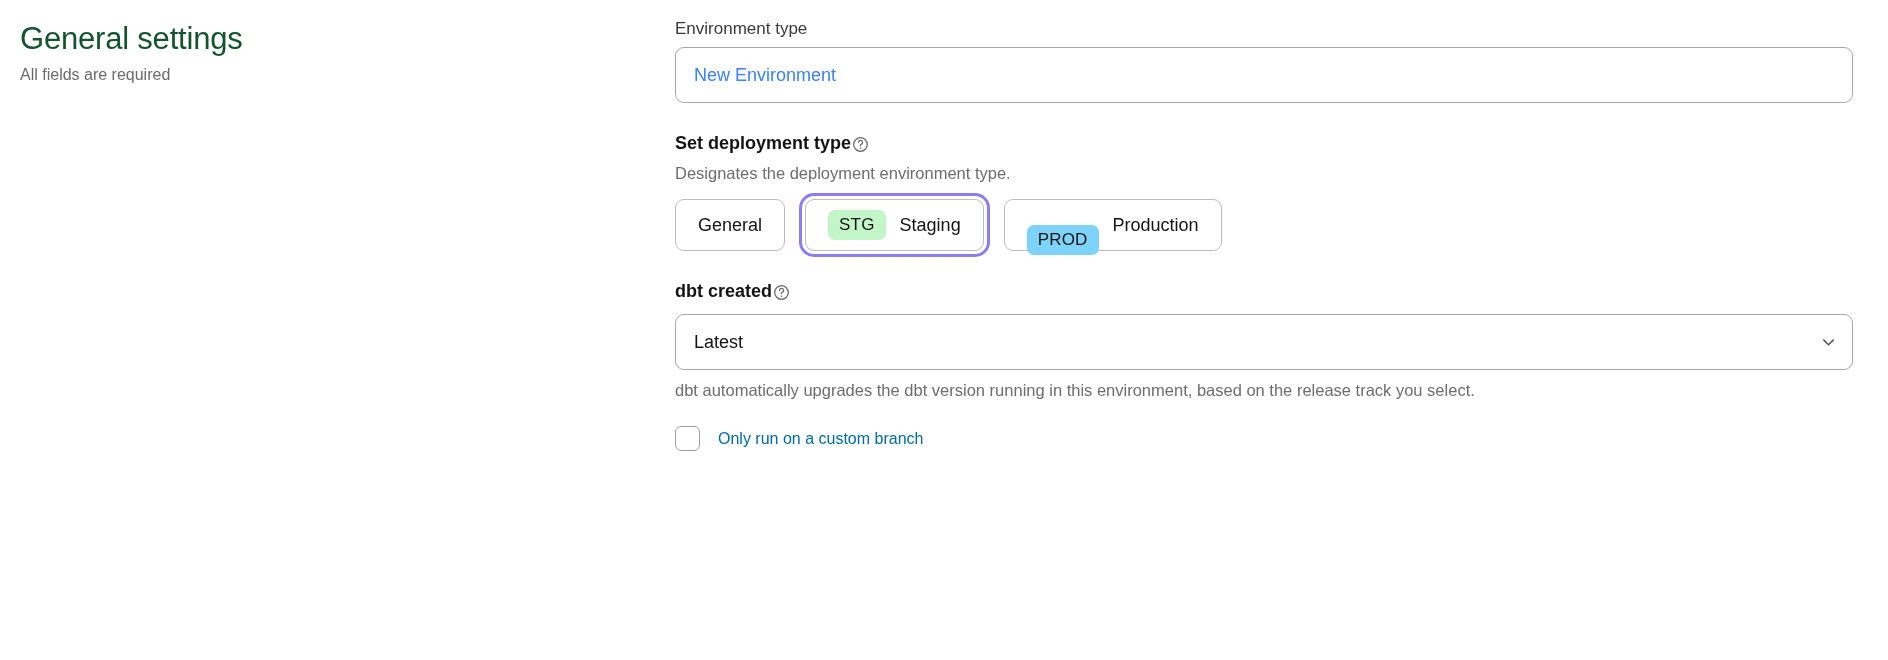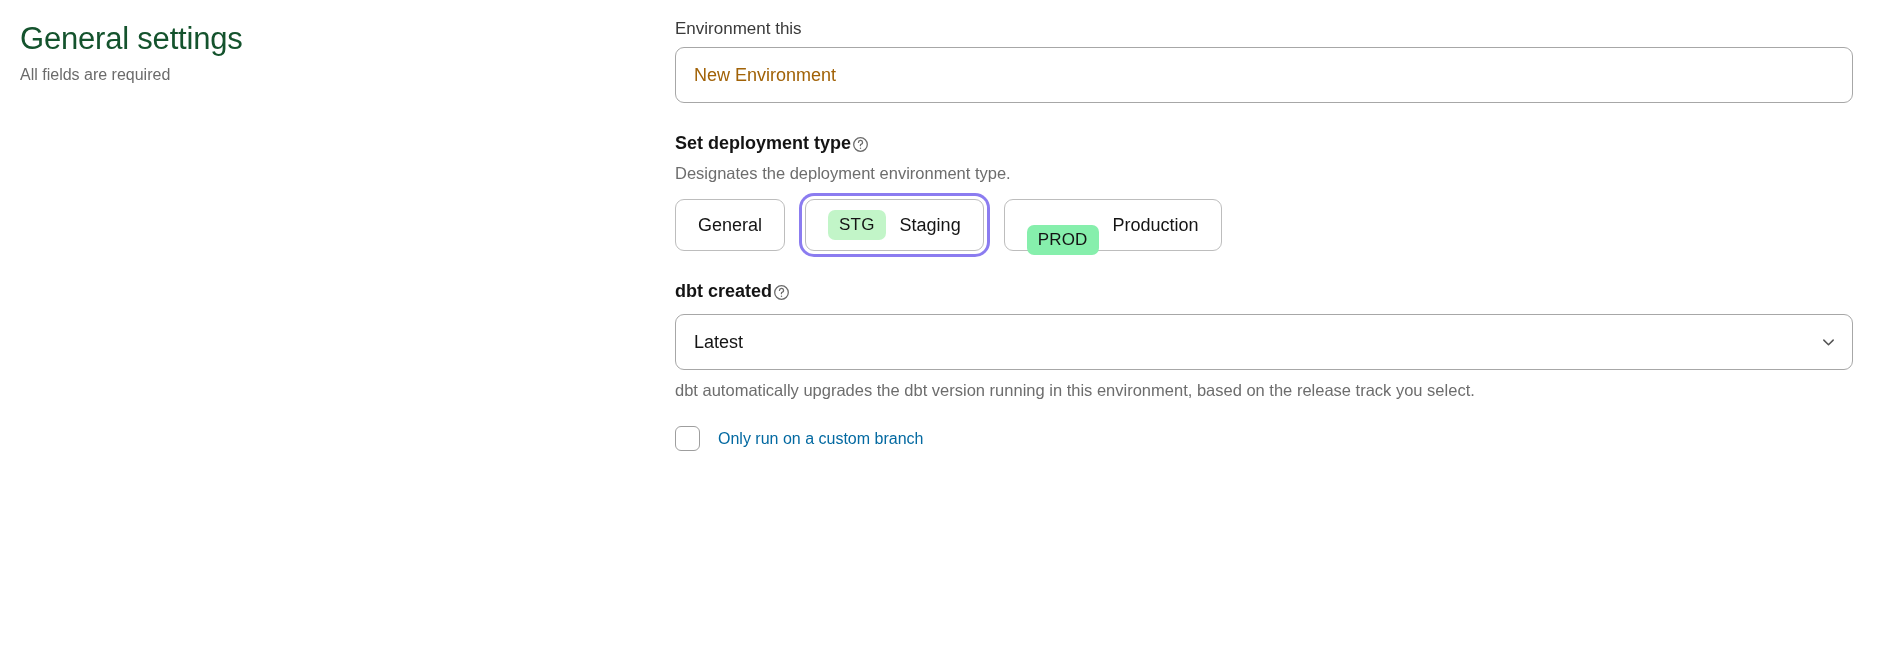--- a/index.html
+++ b/index.html
@@ -68,21 +68,21 @@
   }
 
   .text-input {
     width: 100%;
     height: 56px;
     border: 1px solid #a7a7a7;
     border-radius: 9px;
     background: #ffffff;
     font-family: "Liberation Sans", sans-serif;
     font-size: 18px;
-    color: #a16207;
+    color: #3b82f6;
     padding: 0 18px;
     outline: none;
   }
   .text-input::placeholder { color: #9a9a9a; }
 
   .select-wrap {
     position: relative;
     width: 100%;
   }
   .select-box {
@@ -175,21 +175,21 @@
     justify-content: center;
     height: 30px;
     padding: 0 11px;
     border-radius: 7px;
     font-size: 17px;
     font-weight: 400;
     color: #141414;
     letter-spacing: 0.2px;
   }
   .badge-stg { background: #c2f5c8; }
-  .badge-prod { background: #86efac; margin-top: 30px; }
+  .badge-prod { background: #7dd3fc; margin-top: 30px; }
   .toggle-text { white-space: nowrap; }
 
   
   .check-row {
     display: flex;
     align-items: center;
     gap: 18px;
     margin-top: 25px;
   }
   .checkbox {
@@ -216,21 +216,21 @@
 <div class="page">
 
   <div class="left-col">
     <h1 class="page-title">General settings</h1>
     <p class="page-subtitle">All fields are required</p>
   </div>
 
   <div class="form-col">
 
     <div class="block">
-      <label class="field-label">Environment this</label>
+      <label class="field-label">Environment type</label>
       <input class="text-input" type="text" value="New Environment" style="">
     </div>
 
 
     <div>
       <div class="section-heading">
         <span>Set deployment type</span>
         <span class="q-icon">
           <svg viewBox="0 0 20 20" width="17" height="17" fill="none" stroke="currentColor" stroke-width="1.5">
             <circle cx="10" cy="10" r="8"></circle>

